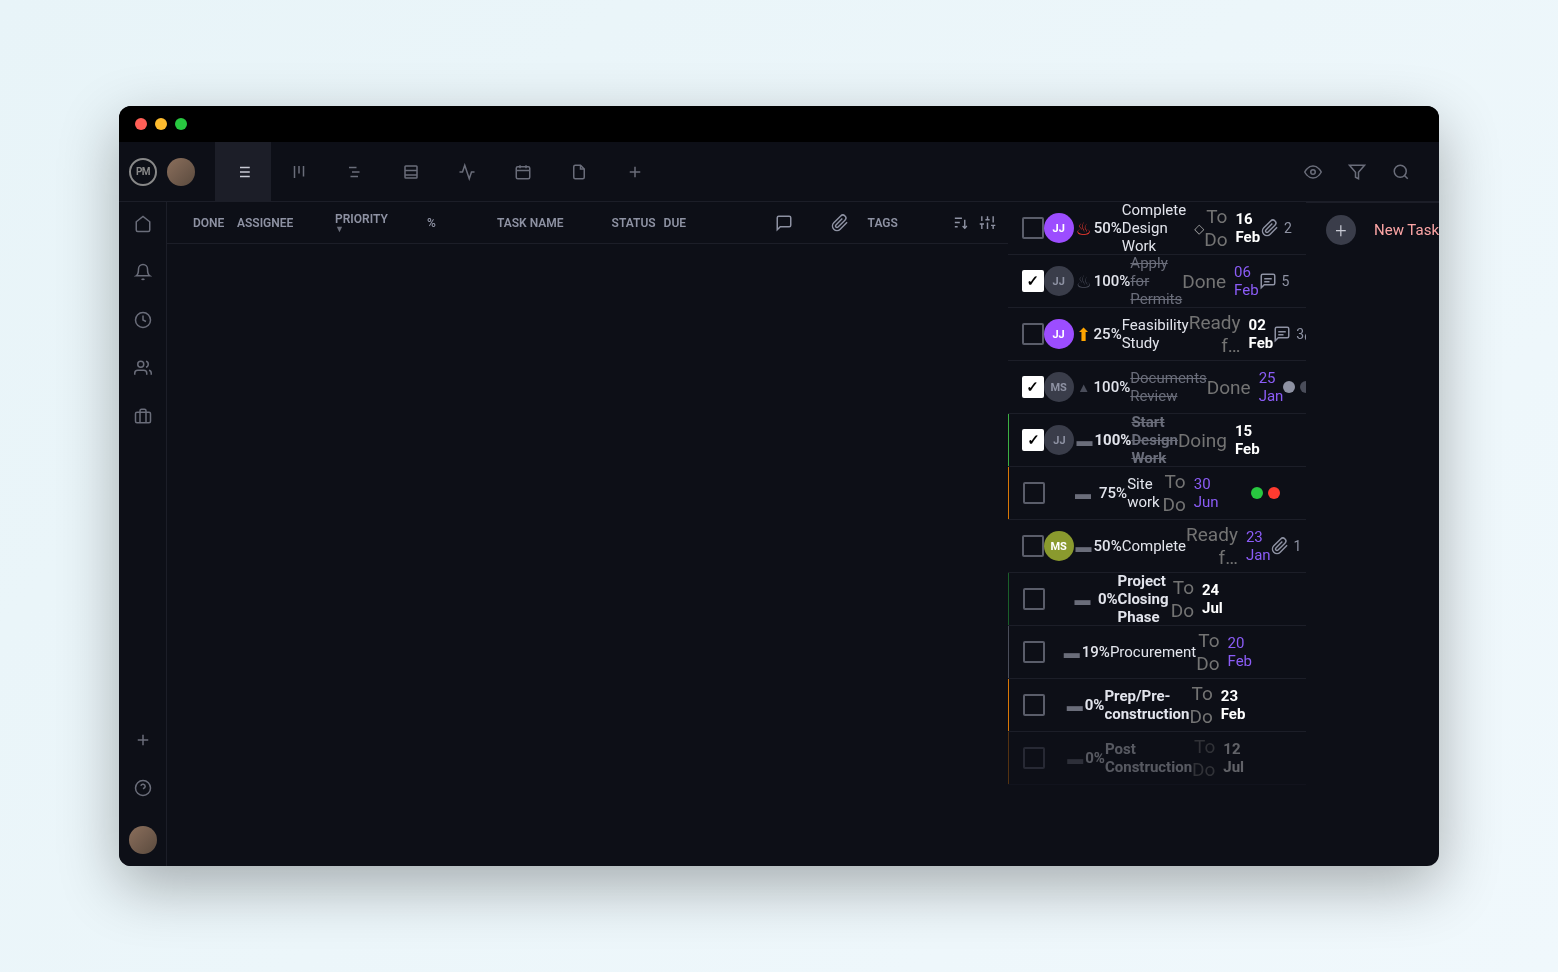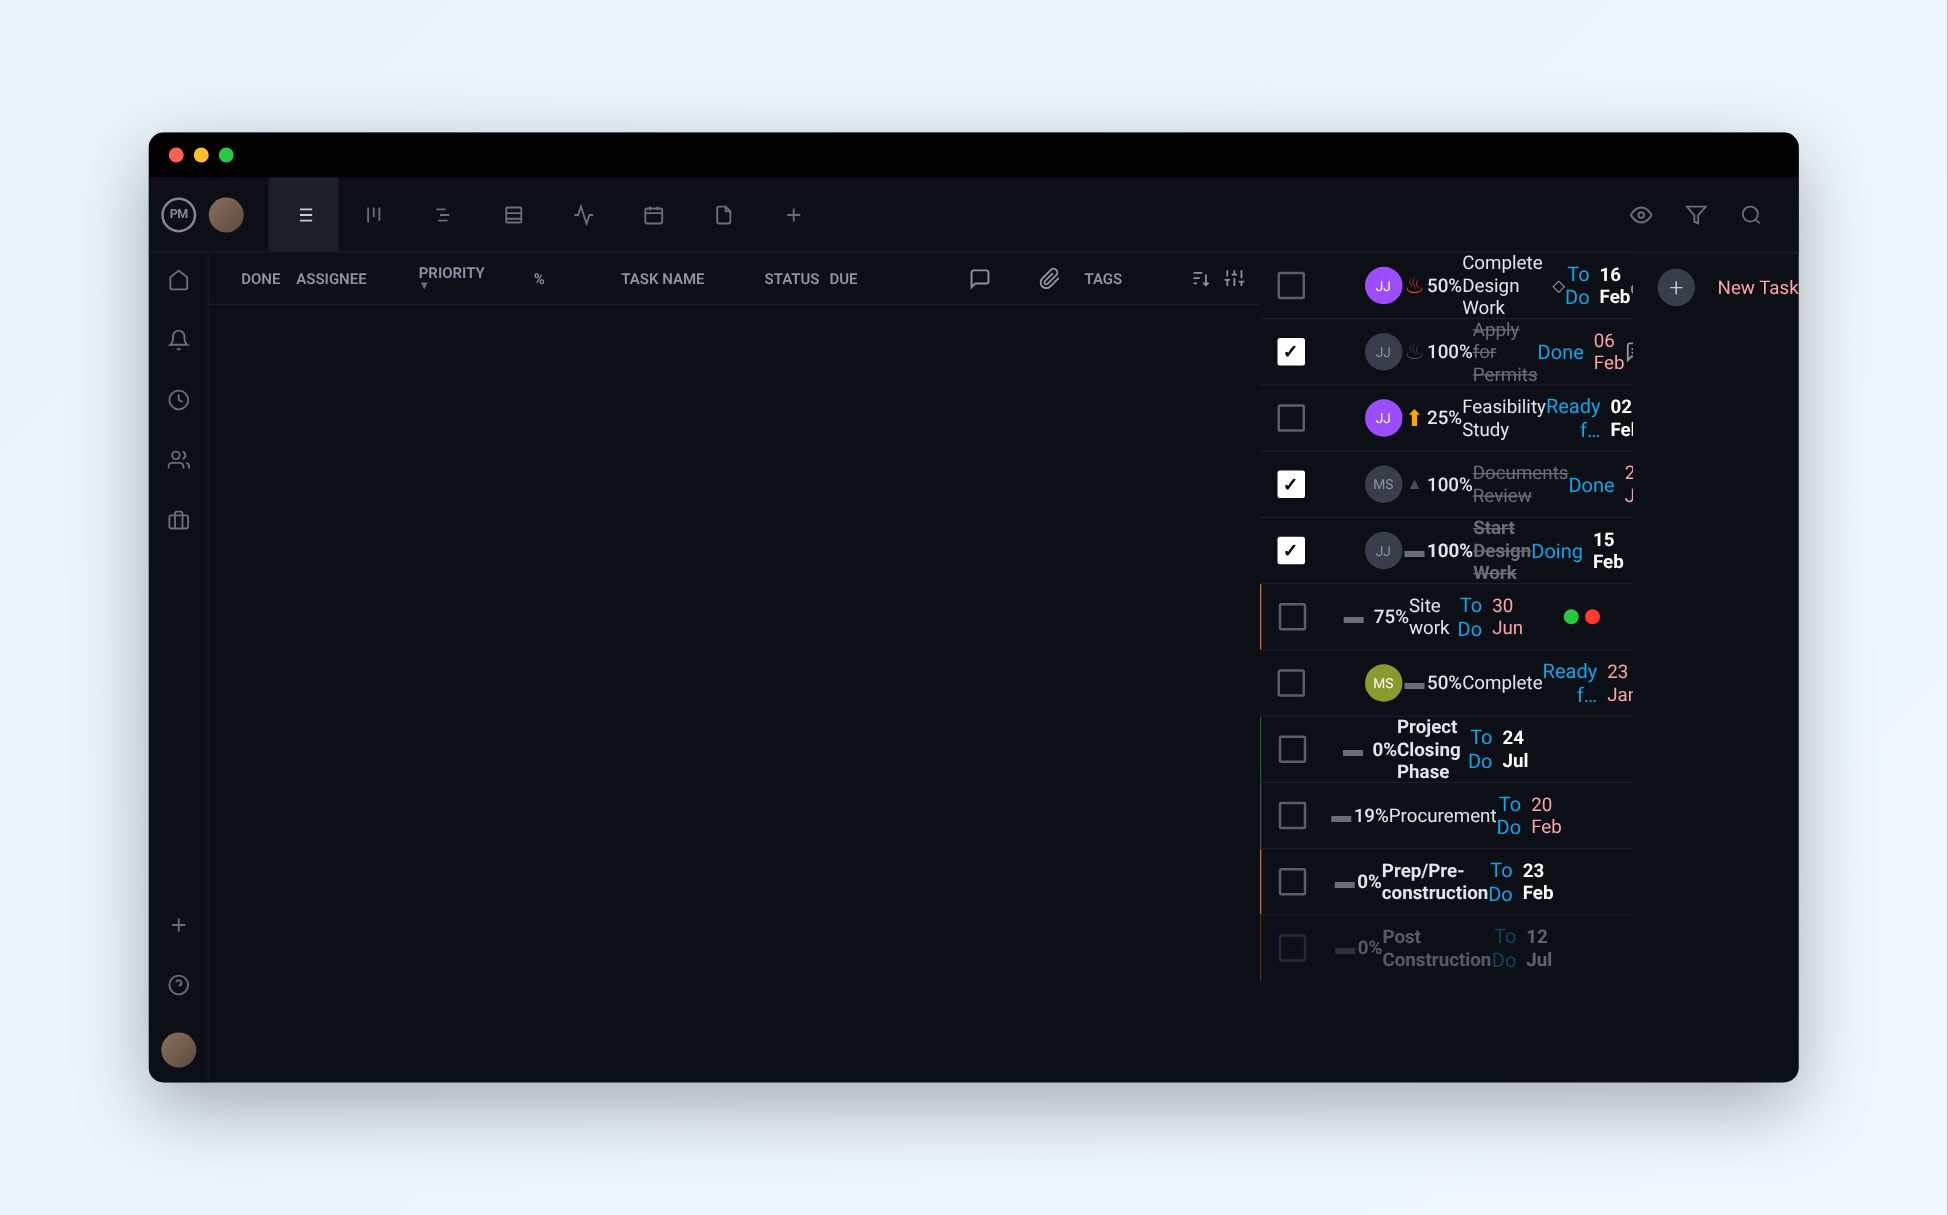--- a/index.html
+++ b/index.html
@@ -147,21 +147,21 @@
   display: flex; align-items: center; justify-content: center;
 }
 .checkbox.checked { background: #fff; border-color: #fff; }
 .checkbox.checked::after {
   content: "✓"; color: #000; font-weight: 900; font-size: 15px;
 }
 
 .avatar {
   width: 30px; height: 30px; border-radius: 50%;
   display: flex; align-items: center; justify-content: center;
-  font-size: 11px; font-weight: 400; color: #fff; margin-left: 48px;
+  font-size: 11px; font-weight: 700; color: #fff;
 }
 .avatar.jj-purple { background: #9c4dff; }
 .avatar.jj-gray { background: #3a3d4a; color: #8e92a3; }
 .avatar.ms-gray { background: #3a3d4a; color: #8e92a3; }
 .avatar.ms-olive { background: #8a9a2e; }
 
 .priority-icon { width: 20px; display: flex; justify-content: center; }
 .flame-red { color: #ff3b30; font-size: 18px; }
 .flame-gray { color: #4a4d5a; font-size: 18px; }
 .arrow-up-orange { color: #ffa500; font-size: 18px; }
@@ -169,22 +169,22 @@
 .dash-gray { color: #6a6d7a; font-size: 16px; font-weight: 700; }
 
 .task-name { display: flex; align-items: center; gap: 8px; }
 .task-name.bold { font-weight: 700; }
 .task-name.strike { text-decoration: line-through; color: #6a6d7a; }
 .milestone-icon { font-size: 13px; color: #aaa; }
 
 .percent { font-weight: 500; }
 .percent.bold { font-weight: 700; }
 
-.status-text { color: #0ea5e9; font-size: 16px; text-align: right; }
-.due-text { color: #fca5a5; font-size: 15px; }
+.status-text { color: #737373; font-size: 19px; text-align: right; }
+.due-text { color: #8b5cf6; font-size: 15px; }
 .due-text.bold { font-weight: 700; color: #fff; }
 
 .badge { display: flex; align-items: center; gap: 5px; color: #8e92a3; font-size: 14px; }
 .badge svg { width: 17px; height: 17px; }
 
 .tag-dots { display: flex; gap: 5px; }
 .tag-dot { width: 12px; height: 12px; border-radius: 50%; }
 .dot-gray { background: #8e92a3; }
 .dot-darkgray { background: #4a4d5a; }
 .dot-green { background: #28c840; }

